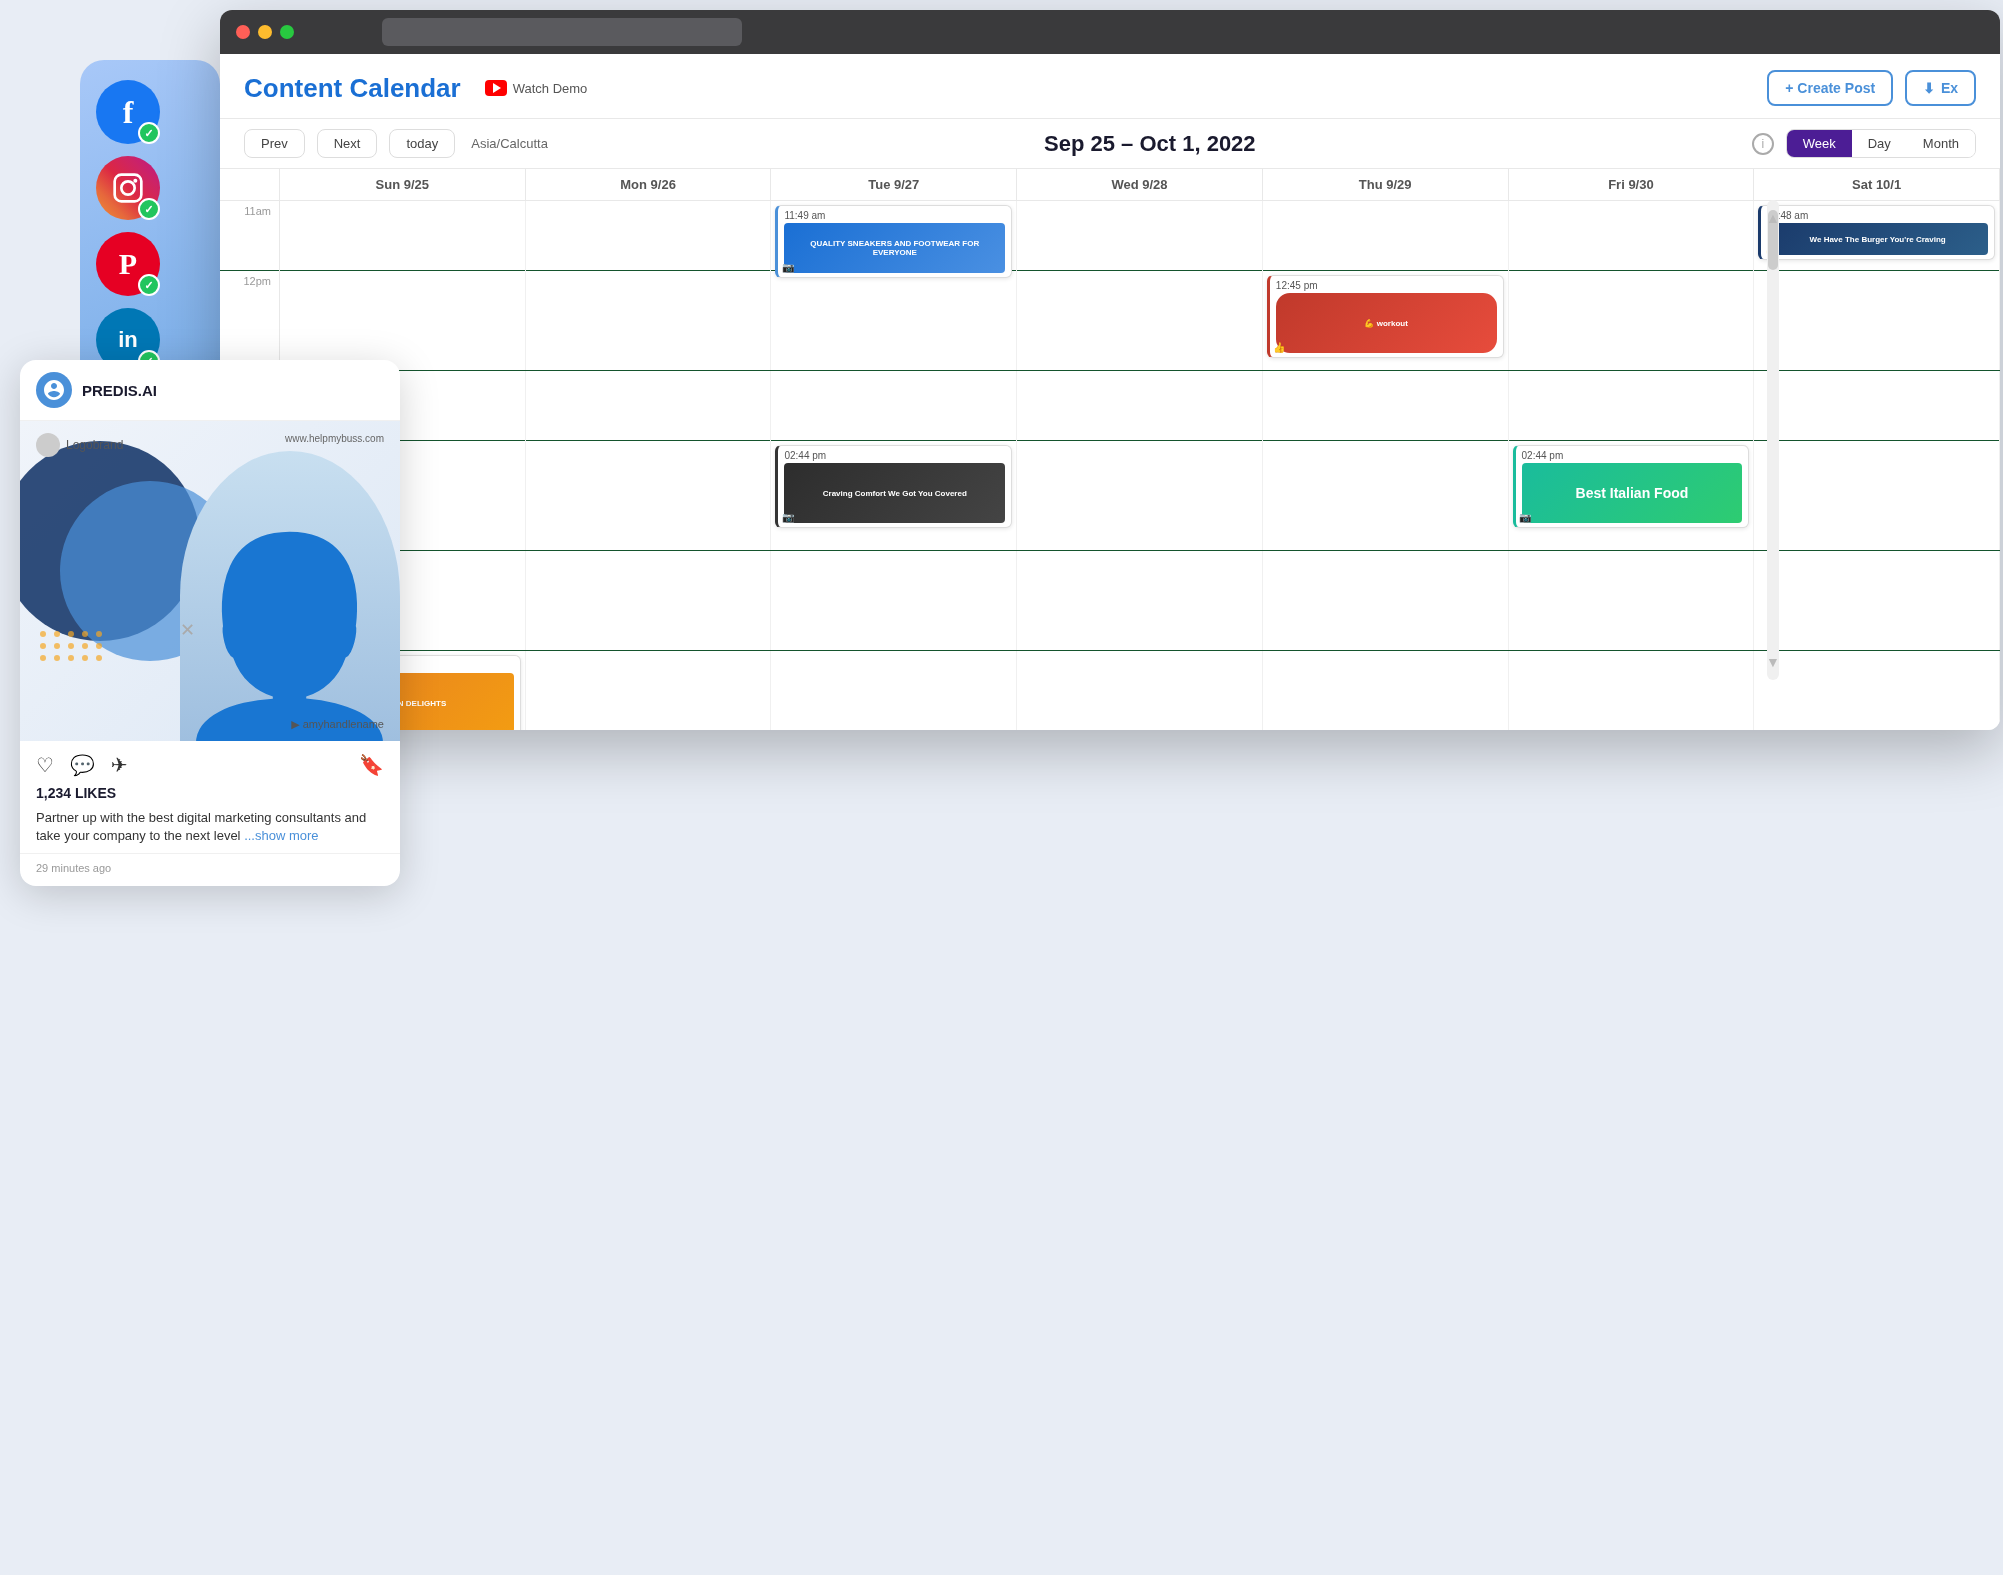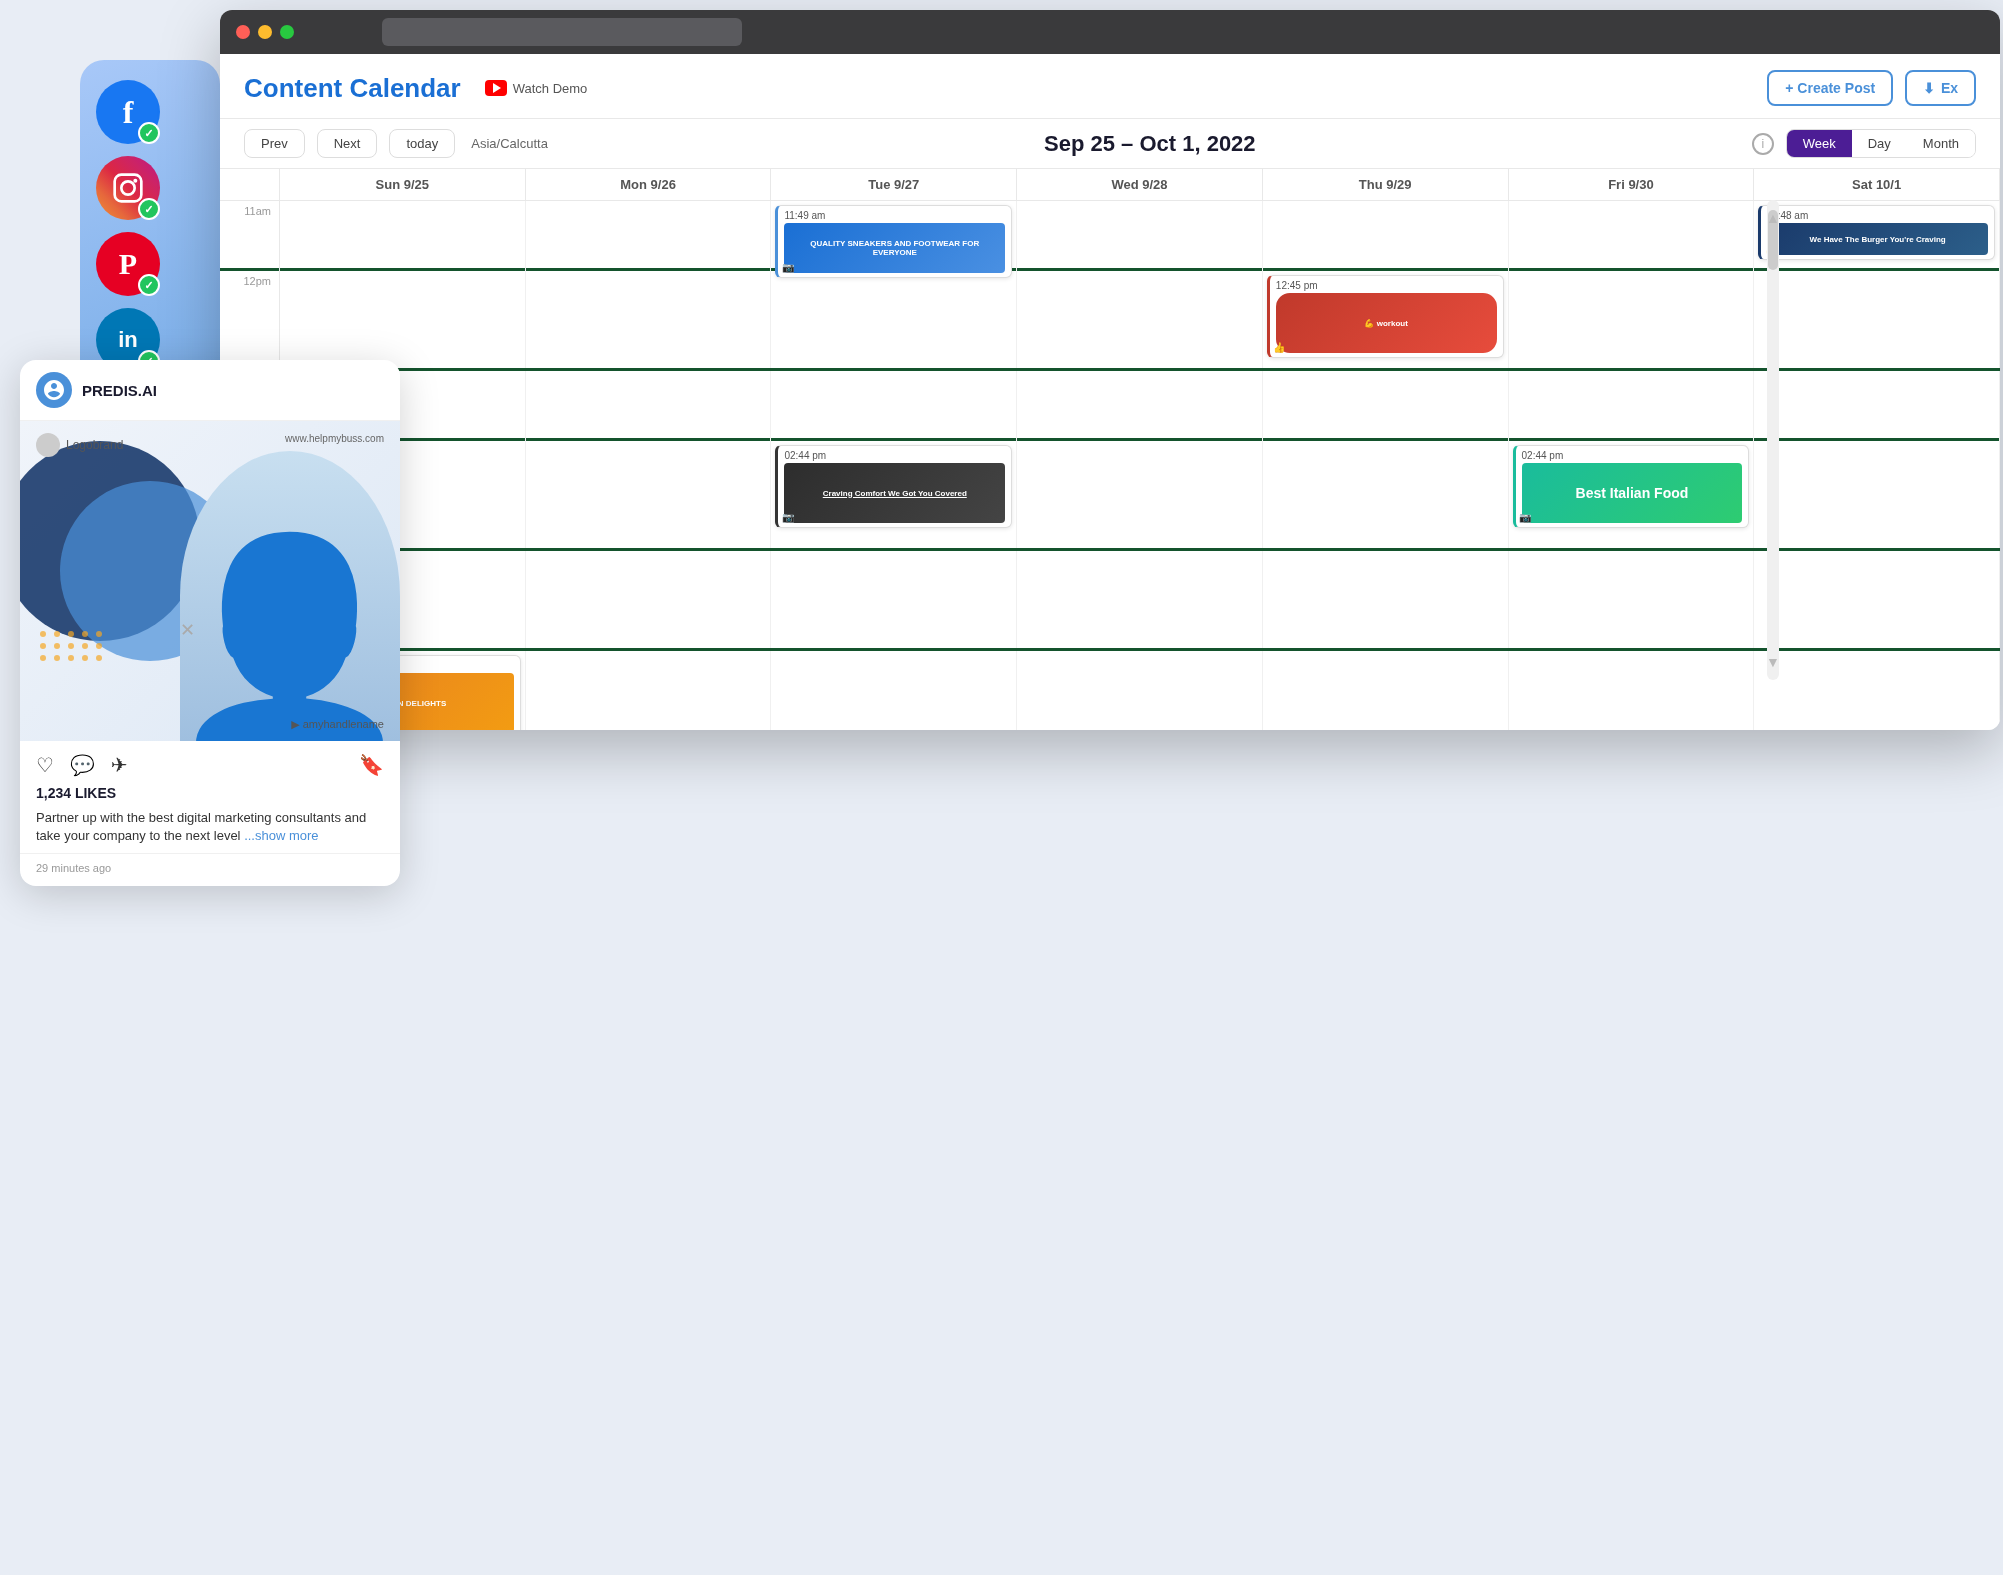--- a/index.html
+++ b/index.html
@@ -433,21 +433,21 @@
       color: #555;
       border-right: 1px solid #e8e8e8;
     }
     .cal-header-cell:first-child {
       border-right: 1px solid #e8e8e8;
     }
     .time-row {
       display: grid;
       grid-template-columns: 60px repeat(7, 1fr);
       min-height: 70px;
-      border-bottom: 3px solid #14532d;
+      border-bottom: 1px solid #14532d;
     }
     .time-label {
       padding: 4px 8px 0;
       font-size: 11px;
       color: #999;
       text-align: right;
       border-right: 1px solid #e8e8e8;
     }
     .day-cell {
       border-right: 1px solid #f0f0f0;
@@ -714,21 +714,21 @@
         <div class="day-cell"></div>
       </div>
 
       <div class="time-row" style="min-height:110px;">
         <div class="time-label">2pm</div>
         <div class="day-cell"></div>
         <div class="day-cell"></div>
         <div class="day-cell">
           <div class="cal-event" style="border-left: 3px solid #333;">
             <span class="cal-event-time">02:44 pm</span>
-            <div class="event-img-placeholder event-dark" style="height:60px; font-size:8px; text-align:center; padding:4px;text-decoration:underline;">Craving Comfort We Got You Covered</div>
+            <div class="event-img-placeholder event-dark" style="height:60px; font-size:8px; text-align:center; padding:4px;">Craving Comfort We Got You Covered</div>
             <span class="event-social-icon">📷</span>
           </div>
         </div>
         <div class="day-cell"></div>
         <div class="day-cell"></div>
         <div class="day-cell">
           <div class="cal-event" style="border-left: 3px solid #1abc9c;">
             <span class="cal-event-time">02:44 pm</span>
             <div class="event-img-placeholder event-teal" style="height:60px; font-size:14px; text-align:center; padding:4px;">Best Italian Food</div>
             <span class="event-social-icon">📷</span>

